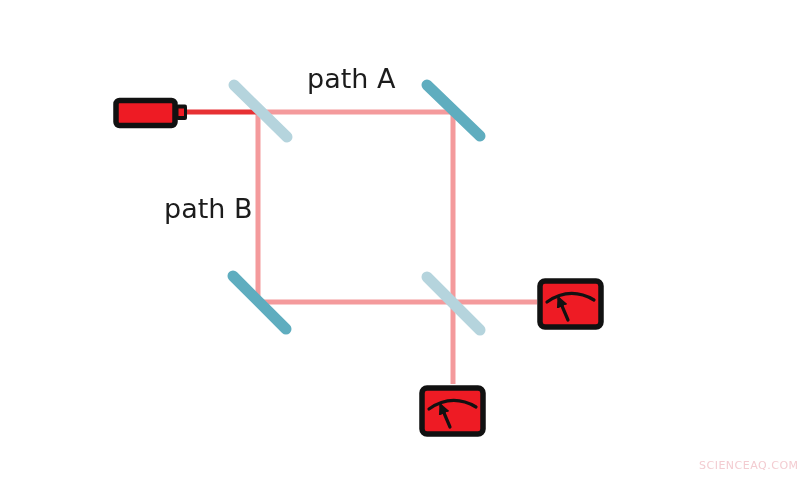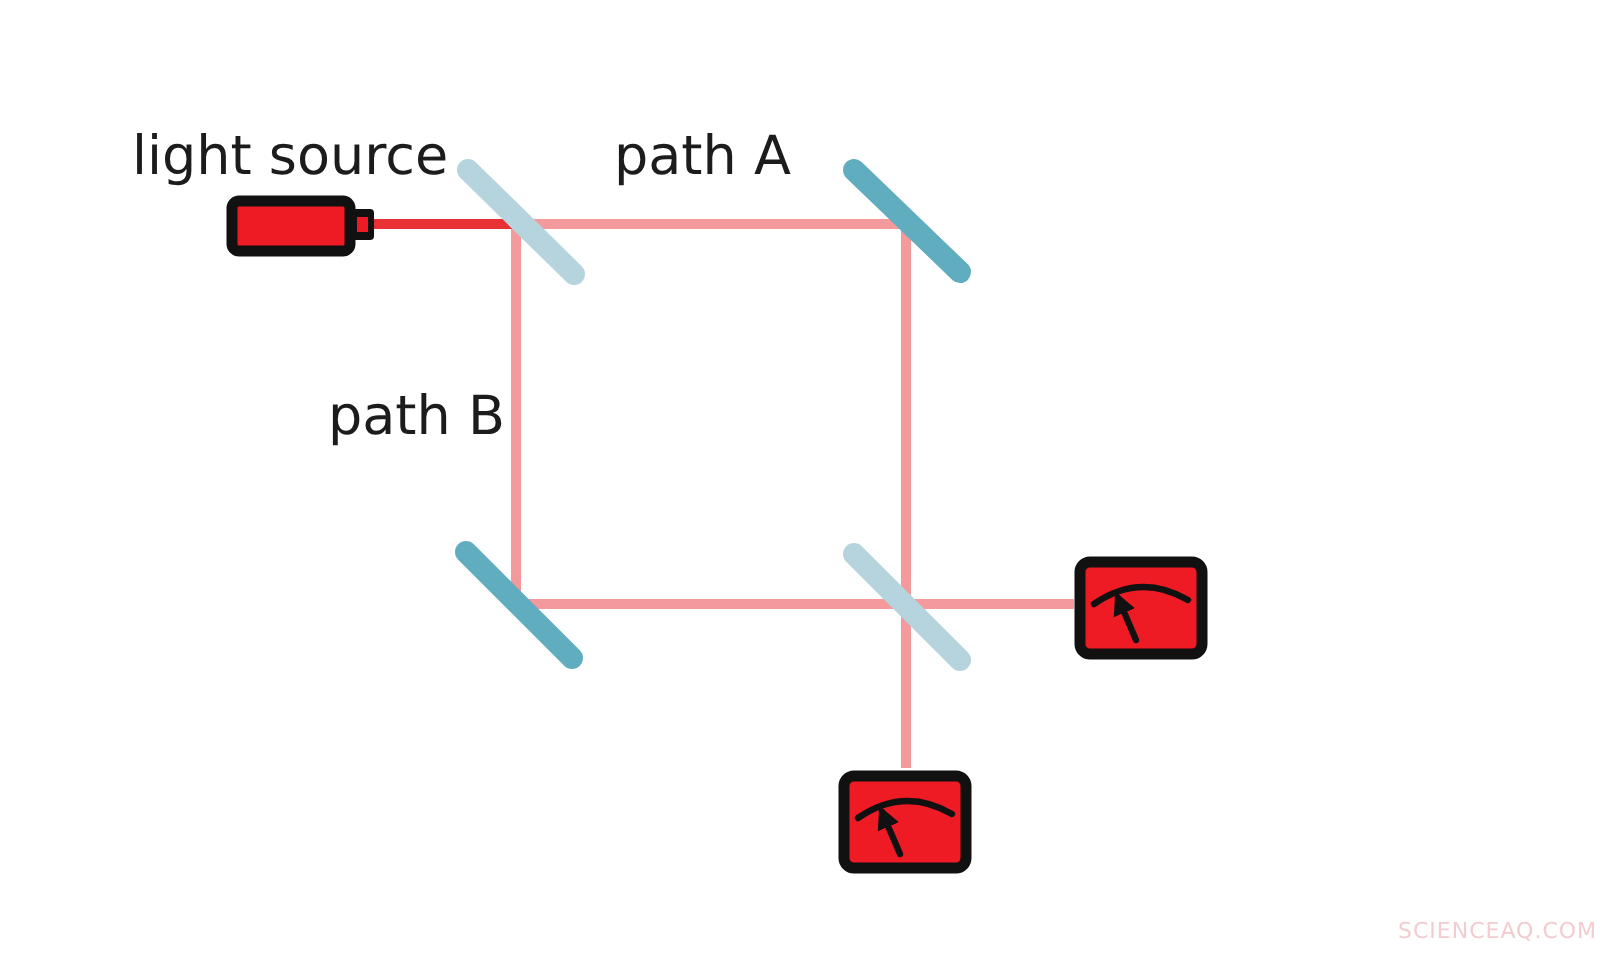--- a/index.html
+++ b/index.html
@@ -85,21 +85,20 @@
     <g>
       <rect class="device-body" x="116" y="100.5" width="59" height="25" rx="3.5" stroke-width="5.5"></rect>
       <rect x="176" y="104.5" width="11" height="15.5" rx="2" fill="#111111"></rect>
       <rect x="178.5" y="108.5" width="5.5" height="7.5" fill="#ee1b24"></rect>
     </g>
 
     <use href="#meter-icon" x="537" y="278"></use>
     <use href="#meter-icon" x="419" y="385"></use>
   </svg>
 
-  <div class="label" id="light-source-label">light source</div>
 
   <div class="label" id="path-b-label">path B</div>
 
   <div class="label" id="path-a-label">path A</div>
 
 
   <div id="watermark">SCIENCEAQ.COM</div>
 
 </div>
 

